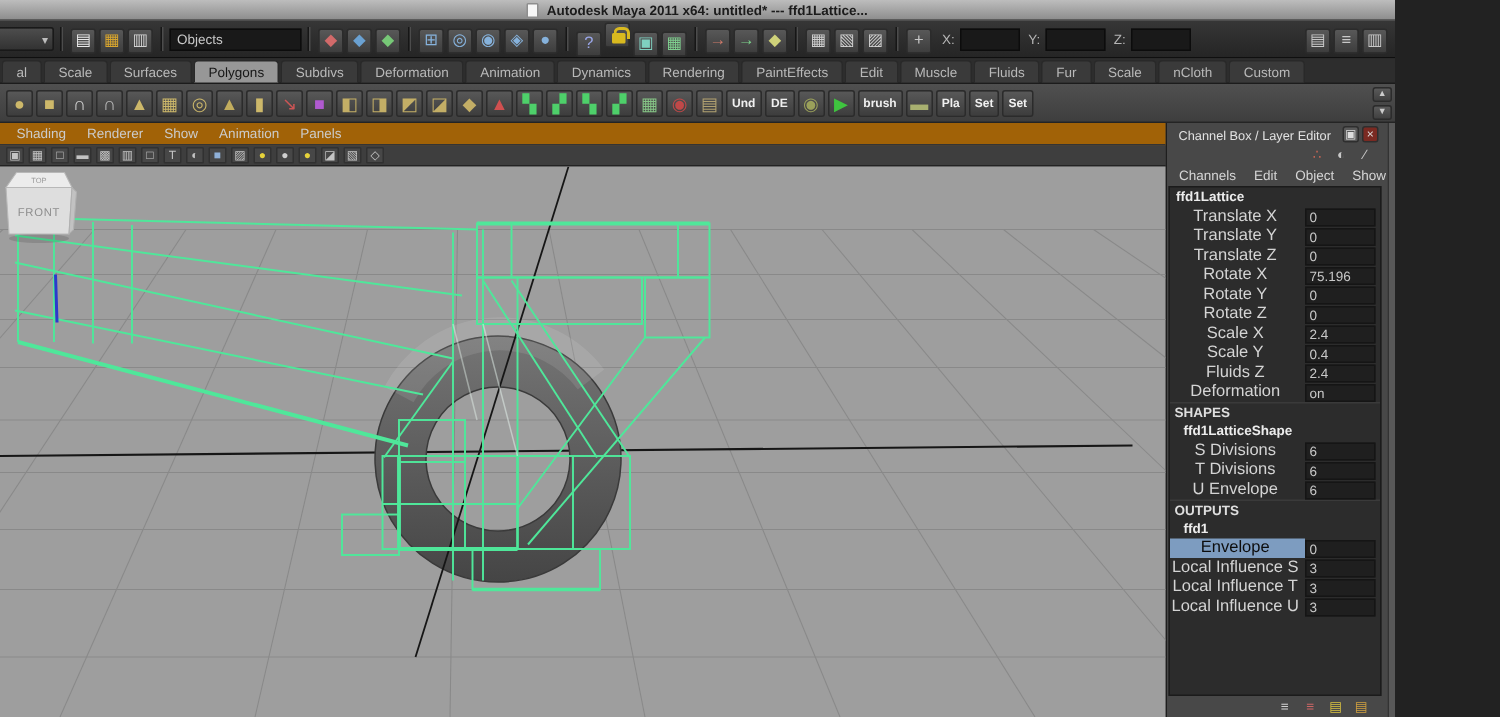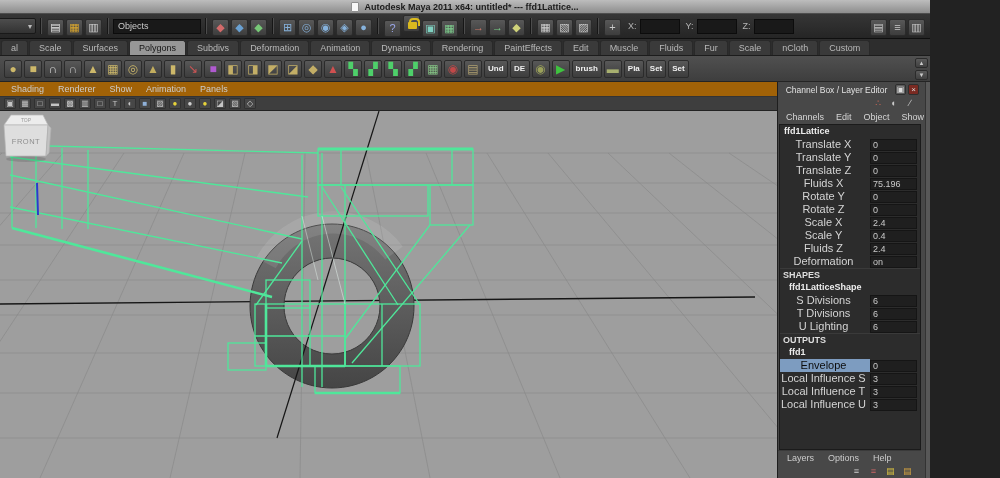--- a/index.html
+++ b/index.html
@@ -343,21 +343,21 @@
           </div>
           <div class="cb-attr">
             <span class="lbl">Translate Y</span>
             <span class="val">0</span>
           </div>
           <div class="cb-attr">
             <span class="lbl">Translate Z</span>
             <span class="val">0</span>
           </div>
           <div class="cb-attr">
-            <span class="lbl">Fluids X</span>
+            <span class="lbl">Rotate X</span>
             <span class="val">75.196</span>
           </div>
           <div class="cb-attr">
             <span class="lbl">Rotate Y</span>
             <span class="val">0</span>
           </div>
           <div class="cb-attr">
             <span class="lbl">Rotate Z</span>
             <span class="val">0</span>
           </div>
@@ -381,21 +381,21 @@
           <div class="cb-node indent">ffd1LatticeShape</div>
           <div class="cb-attr">
             <span class="lbl">S Divisions</span>
             <span class="val">6</span>
           </div>
           <div class="cb-attr">
             <span class="lbl">T Divisions</span>
             <span class="val">6</span>
           </div>
           <div class="cb-attr">
-            <span class="lbl">U Lighting</span>
+            <span class="lbl">U Envelope</span>
             <span class="val">6</span>
           </div>
           <div class="cb-sec">OUTPUTS</div>
           <div class="cb-node indent">ffd1</div>
           <div class="cb-attr sel">
             <span class="lbl">Envelope</span>
             <span class="val">0</span>
           </div>
           <div class="cb-attr">
             <span class="lbl">Local Influence S</span>
@@ -404,25 +404,20 @@
           <div class="cb-attr">
             <span class="lbl">Local Influence T</span>
             <span class="val">3</span>
           </div>
           <div class="cb-attr">
             <span class="lbl">Local Influence U</span>
             <span class="val">3</span>
           </div>
         </div>
 
-      <div class="cb-bmenus">
-          <span class="menu-item">Layers</span>
-          <span class="menu-item">Options</span>
-          <span class="menu-item">Help</span>
-        </div>
       <div class="cb-bicons">
           <span class="icon" style="color: rgb(208, 208, 208);">≡</span>
           <span class="icon" style="color: rgb(204, 102, 102);">≡</span>
           <span class="icon" style="color: rgb(216, 192, 64);">▤</span>
           <span class="icon" style="color: rgb(208, 160, 64);">▤</span>
         </div>
 
       <div class="right-strip"></div>
     </div>
   </div>

